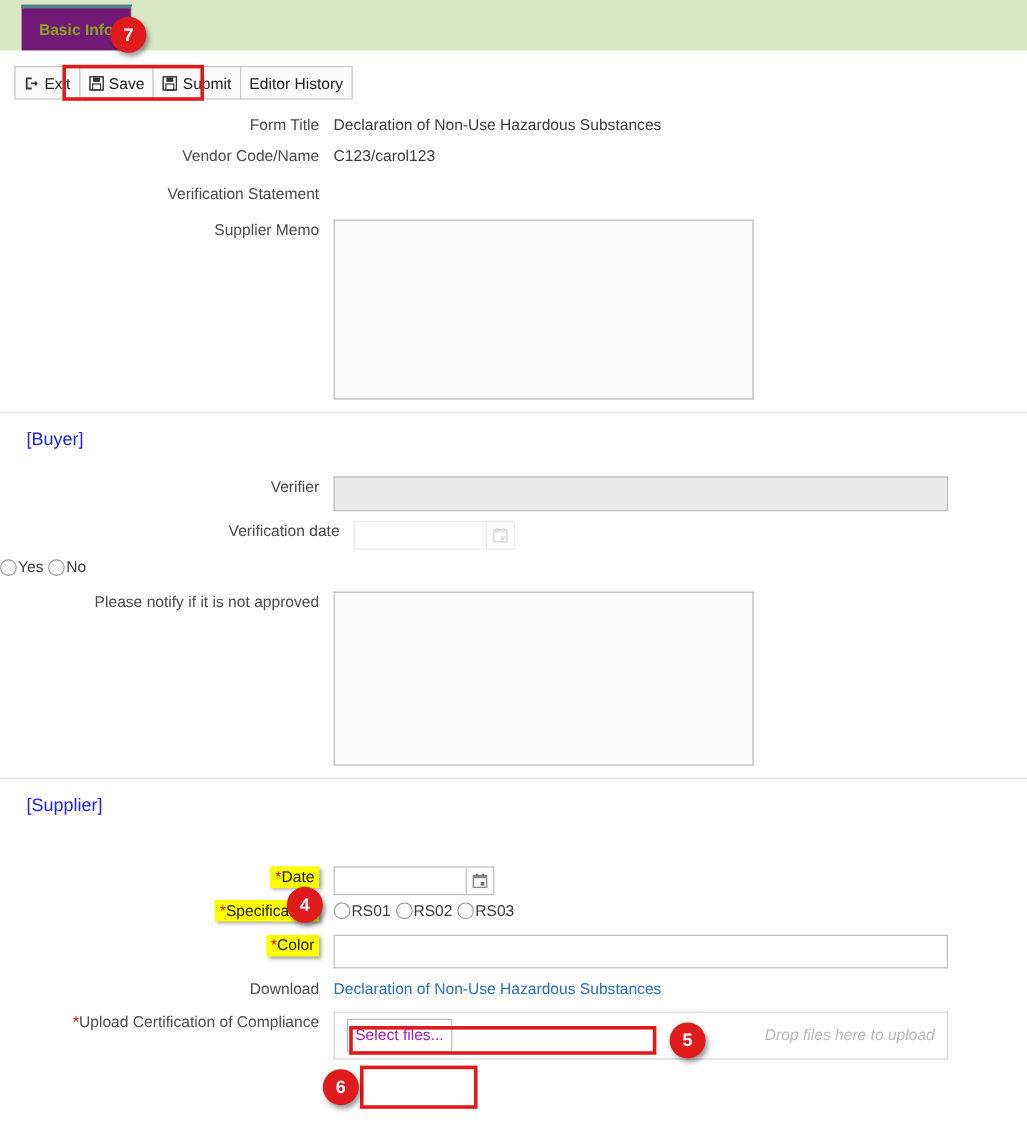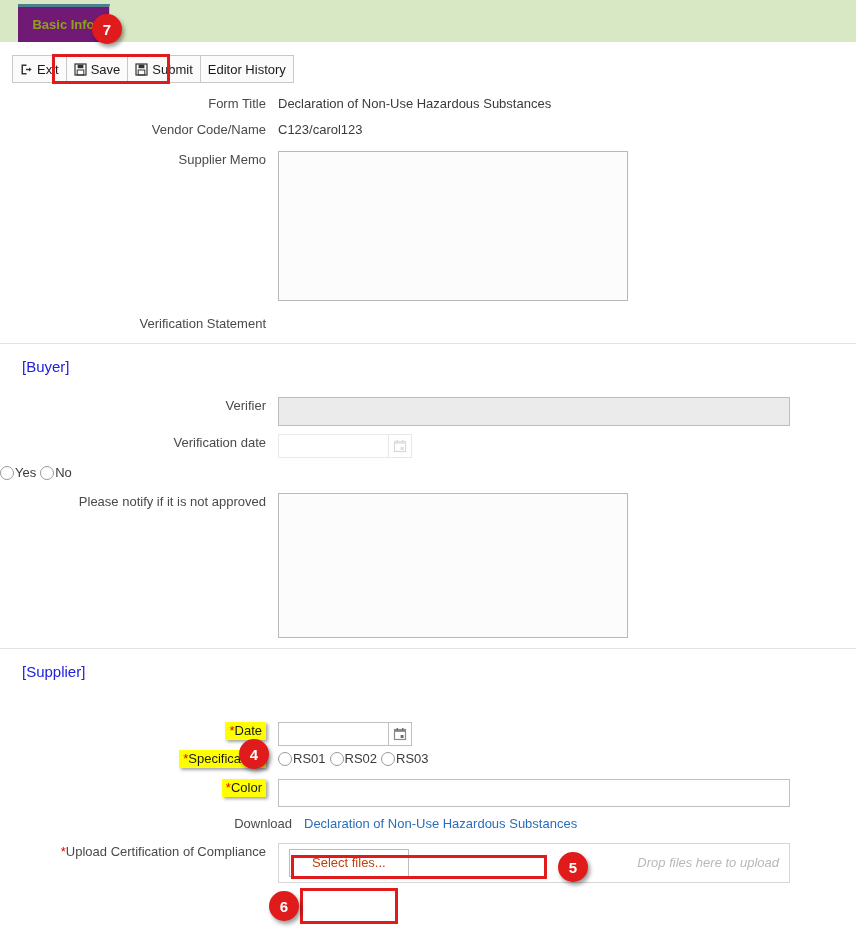--- a/index.html
+++ b/index.html
@@ -205,23 +205,23 @@
     background: #ffffff;
     display: flex;
     align-items: center;
     justify-content: space-between;
     padding: 0 10px;
     box-sizing: border-box;
   }
   .select-files {
     border: 1px solid #bdbdbd;
     background: #ffffff;
-    padding: 4px 22px;
-    font-size: 13px;
-    color: #c2410c;
+    padding: 4px 6px;
+    font-size: 13px;
+    color: #a21caf;
   }
   .drop-hint {
     font-style: italic;
     color: #b8b8b8;
     font-size: 13px;
   }
 
   
   .ann-box {
     position: absolute;
@@ -300,44 +300,44 @@
   <div class="row" style="margin-top:2px;">
     <div class="lbl">Form Title</div>
     <div class="val">Declaration of Non-Use Hazardous Substances</div>
   </div>
 
   <div class="row" style="">
     <div class="lbl">Vendor Code/Name</div>
     <div class="val">C123/carol123</div>
   </div>
 
-  <div class="row" style="margin-top:12px;">
-    <div class="lbl">Supplier Memo</div>
-    <div class="val">
-      <textarea class="ta" style=""></textarea>
-    </div>
-  </div>
-
   <div class="row" style="margin-top:14px;">
     <div class="lbl">Verification Statement</div>
     <div class="val"></div>
   </div>
 
+  <div class="row" style="margin-top:12px;">
+    <div class="lbl">Supplier Memo</div>
+    <div class="val">
+      <textarea class="ta" style=""></textarea>
+    </div>
+  </div>
+
   <hr class="hr">
 
   <div class="section-head">[Buyer]</div>
 
   <div class="row" style="margin-top:22px;">
     <div class="lbl">Verifier</div>
     <div class="val">
       <input class="txt" style="width: 512px; height: 29px;" disabled="" value="">
     </div>
   </div>
 
-  <div class="row" style="margin-top:4px;">
+  <div class="row" style="margin-top:4px;padding-left:17px;">
     <div class="lbl">Verification date</div>
     <div class="val">
       <span class="datebox">
         <input class="txt" style="border-color: rgb(233, 233, 233);" value="">
         <span class="cal-btn faint">
           <svg width="14" height="14" viewBox="0 0 14 14">
             <rect x="1.5" y="2.5" width="11" height="10" fill="none" stroke="#d8d8d8" stroke-width="1.2"></rect>
             <rect x="1.5" y="2.5" width="11" height="2.4" fill="#e4e4e4"></rect>
             <rect x="3.6" y="1" width="1.4" height="2.6" fill="#dcdcdc"></rect>
             <rect x="9" y="1" width="1.4" height="2.6" fill="#dcdcdc"></rect>
@@ -408,21 +408,21 @@
 
   <div class="row" style="margin-top:4px;">
     <div class="lbl">
       <span class="hl"><span class="ast">*</span><span>Color</span></span>
     </div>
     <div class="val">
       <input class="txt" style="width: 512px; height: 28px;" value="">
     </div>
   </div>
 
-  <div class="row" style="margin-top:4px;padding-left:26px;">
+  <div class="row" style="margin-top:4px;">
     <div class="lbl">Download</div>
     <div class="val">
       <a class="dl-link" href="#">Declaration of Non-Use Hazardous Substances</a>
     </div>
   </div>
 
   <div class="row" style="margin-top:10px;">
     <div class="lbl"><span class="ast">*</span><span>Upload Certification of Compliance</span></div>
     <div class="val">
       <div class="upload-box">

